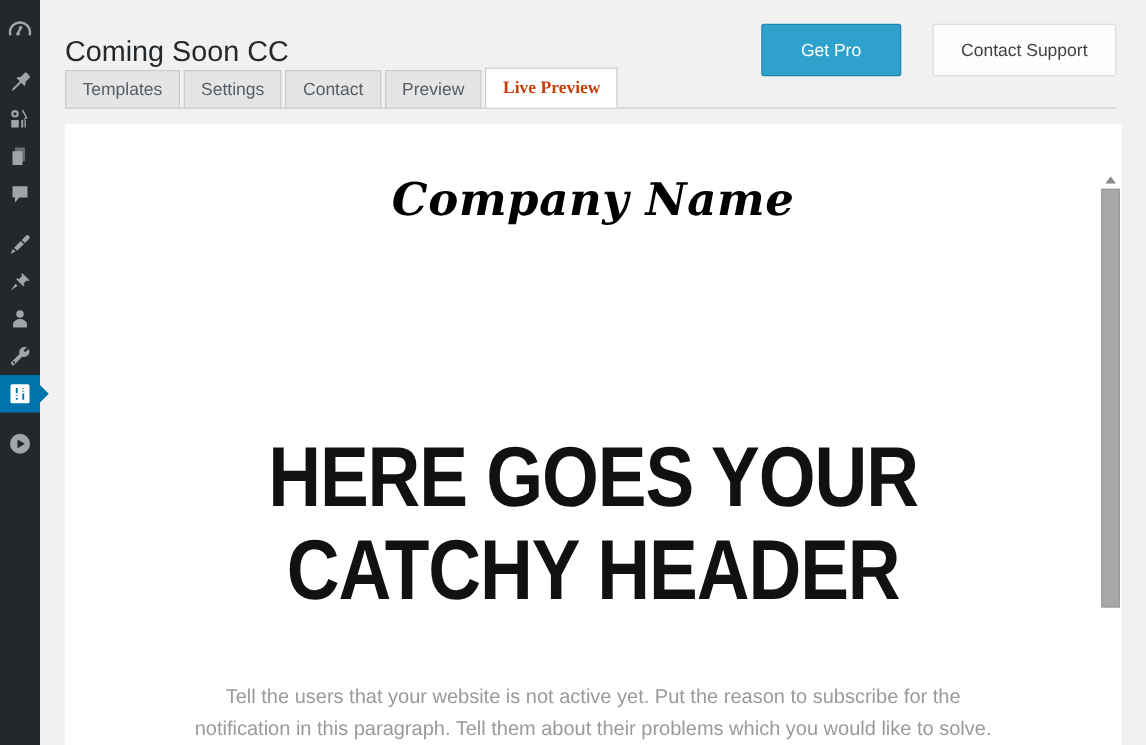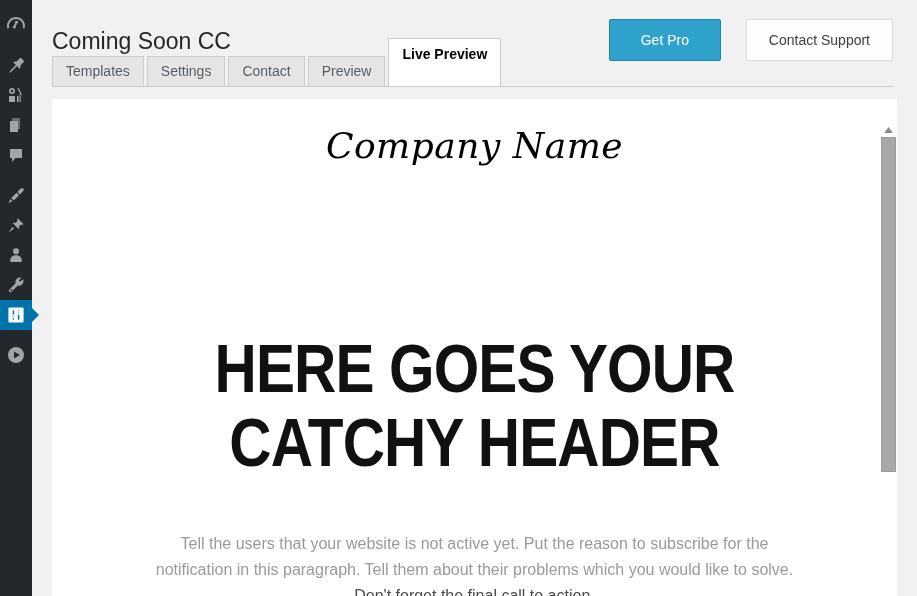--- a/index.html
+++ b/index.html
@@ -145,27 +145,28 @@
     padding: 6px 13px 7px 13px;
     margin-right: 3px;
     cursor: pointer;
     white-space: nowrap;
     position: relative;
     top: 1px;
     height: 31px;
   }
   .tab.active {
     background: #ffffff;
-    color: #000000;
+    color: #c2410c;
     font-weight: bold;
     border-color: #ccc;
     z-index: 3;
     top: 0;
-    height: 48px;
+    height: 32px;
     padding-top: 7px;
+    font-family: Liberation Serif, serif;
   }
 
   .tabs-rule {
     position: absolute;
     left: 20px;
     right: 24px;
     top: 86px;
     height: 1px;
     background: #ccc;
   }
@@ -181,24 +182,24 @@
     overflow: hidden;
   }
   .preview-inner {
     position: relative;
     width: 100%;
     height: 100%;
   }
 
   .brand {
     text-align: center;
-    margin-top: 24px;
+    margin-top: 38px;
     font-family: "DejaVu Serif", serif;
     font-style: italic;
-    font-weight: normal;
+    font-weight: bold;
     font-size: 36px;
     color: #000000;
     letter-spacing: 0.5px;
     line-height: 46px;
   }
 
   .catchy {
     margin: 0;
     padding: 0 60px;
     text-align: center;

